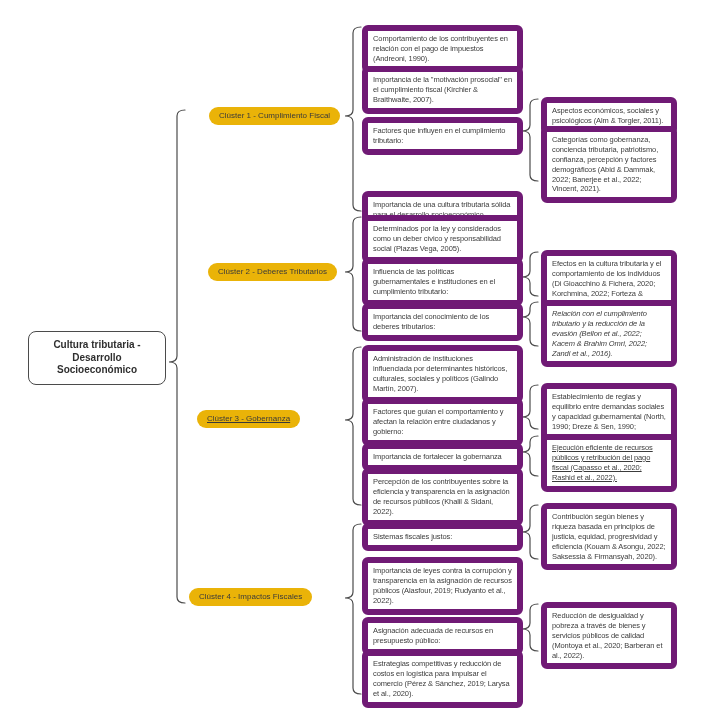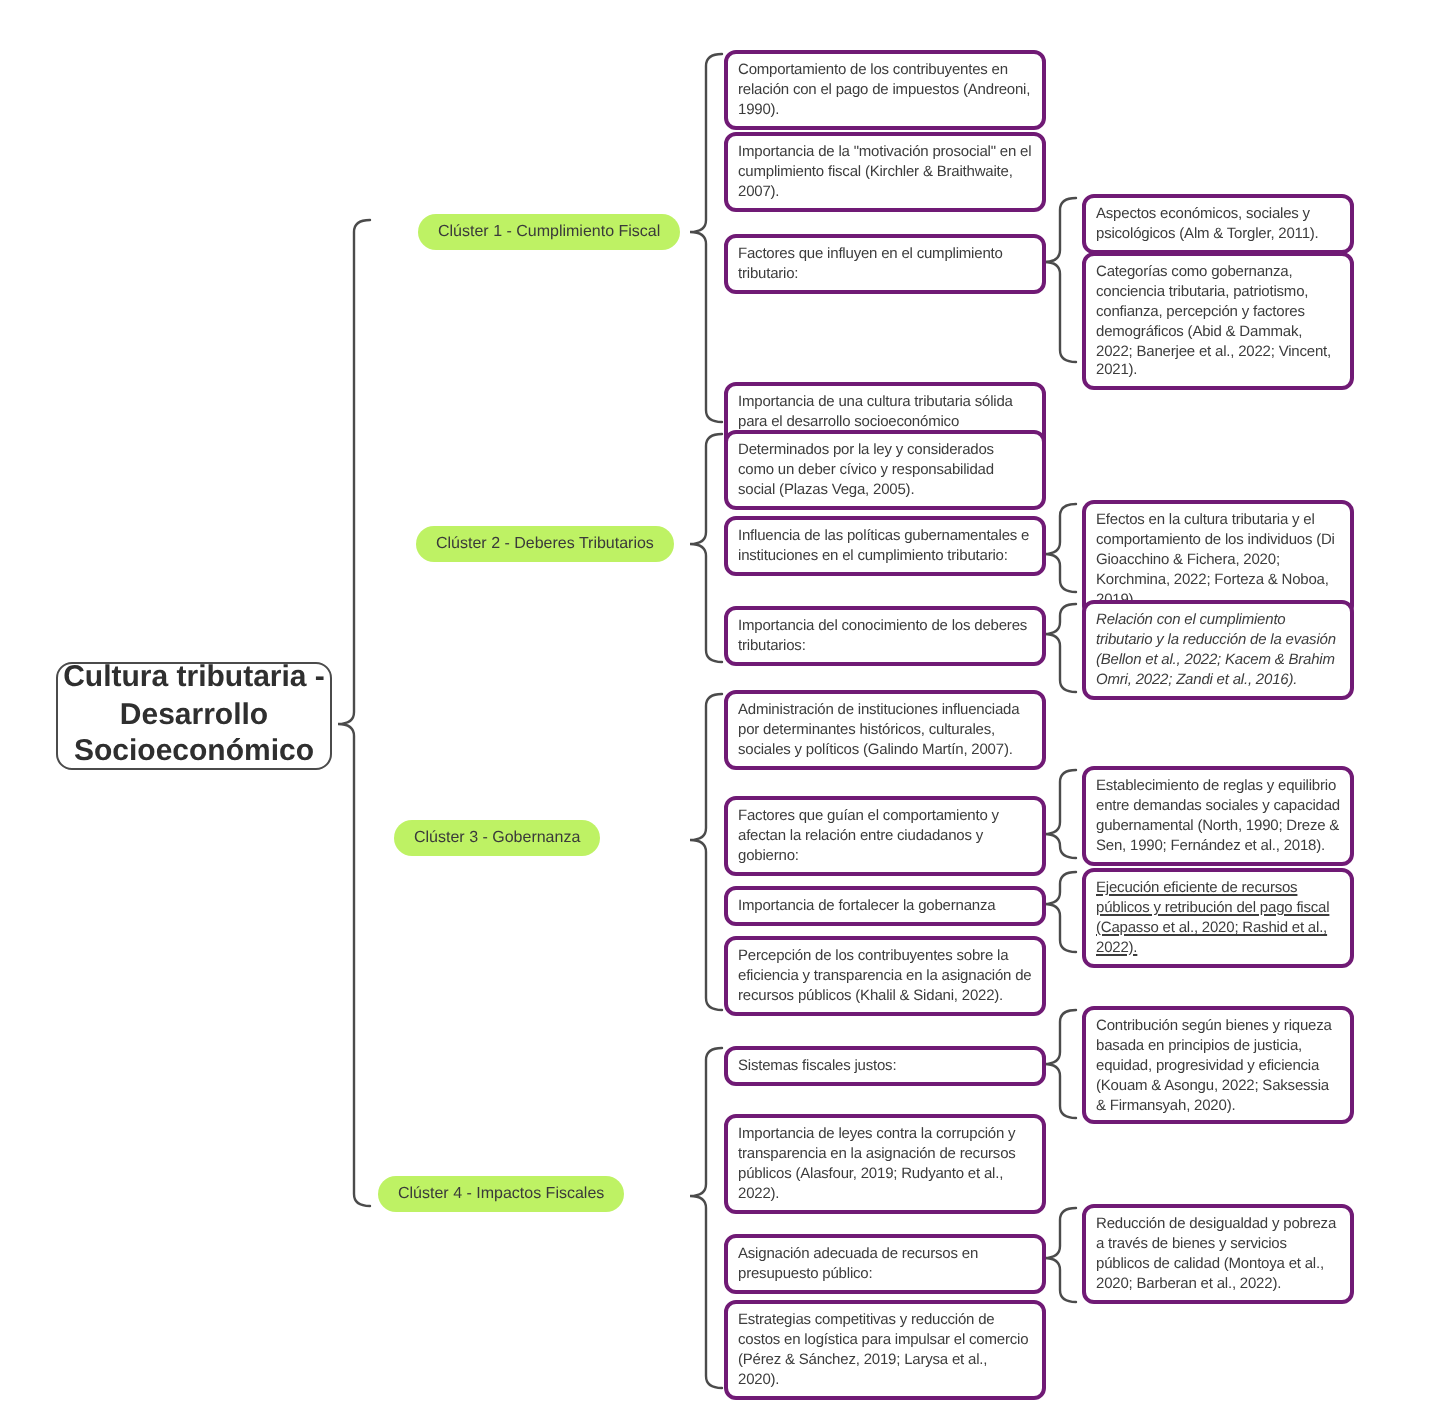--- a/index.html
+++ b/index.html
@@ -7,31 +7,31 @@
     position:relative; width:727px; height:711px; background:#ffffff;
     font-family:"Liberation Sans", sans-serif; overflow:hidden;
   }
   svg.connectors { position:absolute; left:0; top:0; width:727px; height:711px; }
   svg.connectors path { fill:none; stroke:#4b4b4b; stroke-width:1.2; stroke-linecap:round; }
 
   .root-node {
     position:absolute; left:28px; top:331px; width:138px; height:54px;
     box-sizing:border-box; border:1.6px solid #4b4b4b; border-radius:8px;
     background:#ffffff; display:flex; align-items:center; justify-content:center;
-    text-align:center; font-weight:bold; font-size:15px; line-height:1.25;
+    text-align:center; font-weight:bold; font-size:10px; line-height:1.25;
     color:#2f2f2f; white-space:pre-line;
   }
   .pill {
-    position:absolute; background:#bef264; border-radius:10px;
+    position:absolute; background:#eab308; border-radius:10px;
     padding:5px 10px; font-size:8px; color:#3a3a3a; white-space:nowrap;
     letter-spacing:0; line-height:1;
   }
   .note {
     position:absolute; box-sizing:border-box; background:#ffffff;
-    border:2px solid #701a75; border-radius:6px; padding:3px 5px;
+    border:6px solid #701a75; border-radius:6px; padding:3px 5px;
     font-size:7.5px; line-height:1.32; color:#3c3c3c; letter-spacing:-0.1px;
   }
   .mid   { left:362px; width:161px; }
   .child { left:541px; width:136px; }
 </style>
 </head>
 <body>
 
 <div class="canvas">
 
@@ -55,21 +55,21 @@
     <path d="M538 505 Q530 505 530 511 L530 526 Q530 532 522 532 Q530 532 530 538 L530 553 Q530 559 538 559"></path>
     <path d="M538 604 Q530 604 530 610 L530 623 Q530 629 522 629 Q530 629 530 635 L530 645 Q530 651 538 651"></path>
   </svg>
 
   <div class="root-node">Cultura tributaria -
 Desarrollo
 Socioeconómico</div>
 
   <div class="pill" style="left:209px; top:107px;">Clúster 1 - Cumplimiento Fiscal</div>
   <div class="pill" style="left:208px; top:263px;">Clúster 2 - Deberes Tributarios</div>
-  <div class="pill" style="left:197px; top:410px;">Clúster 3 - Gobernanza</div>
+  <div class="pill" style="left:197px; top:410px;text-decoration:underline;">Clúster 3 - Gobernanza</div>
   <div class="pill" style="left:189px; top:588px;">Clúster 4 - Impactos Fiscales</div>
 
   <div class="note mid" style="top:25px;">Comportamiento de los contribuyentes en relación con el pago de impuestos (Andreoni, 1990).</div>
   <div class="note mid" style="top:66px;">Importancia de la "motivación prosocial" en el cumplimiento fiscal (Kirchler &amp; Braithwaite, 2007).</div>
   <div class="note mid" style="top:117px;">Factores que influyen en el cumplimiento tributario:</div>
   <div class="note child" style="top:97px;">Aspectos económicos, sociales y psicológicos (Alm &amp; Torgler, 2011).</div>
   <div class="note child" style="top:126px;">Categorías como gobernanza, conciencia tributaria, patriotismo, confianza, percepción y factores demográficos (Abid &amp; Dammak, 2022; Banerjee et al., 2022; Vincent, 2021).</div>
   <div class="note mid" style="top:191px;">Importancia de una cultura tributaria sólida para el desarrollo socioeconómico (Feltenstein et al., 2022).</div>
 
   <div class="note mid" style="top:215px;">Determinados por la ley y considerados como un deber cívico y responsabilidad social (Plazas Vega, 2005).</div>

